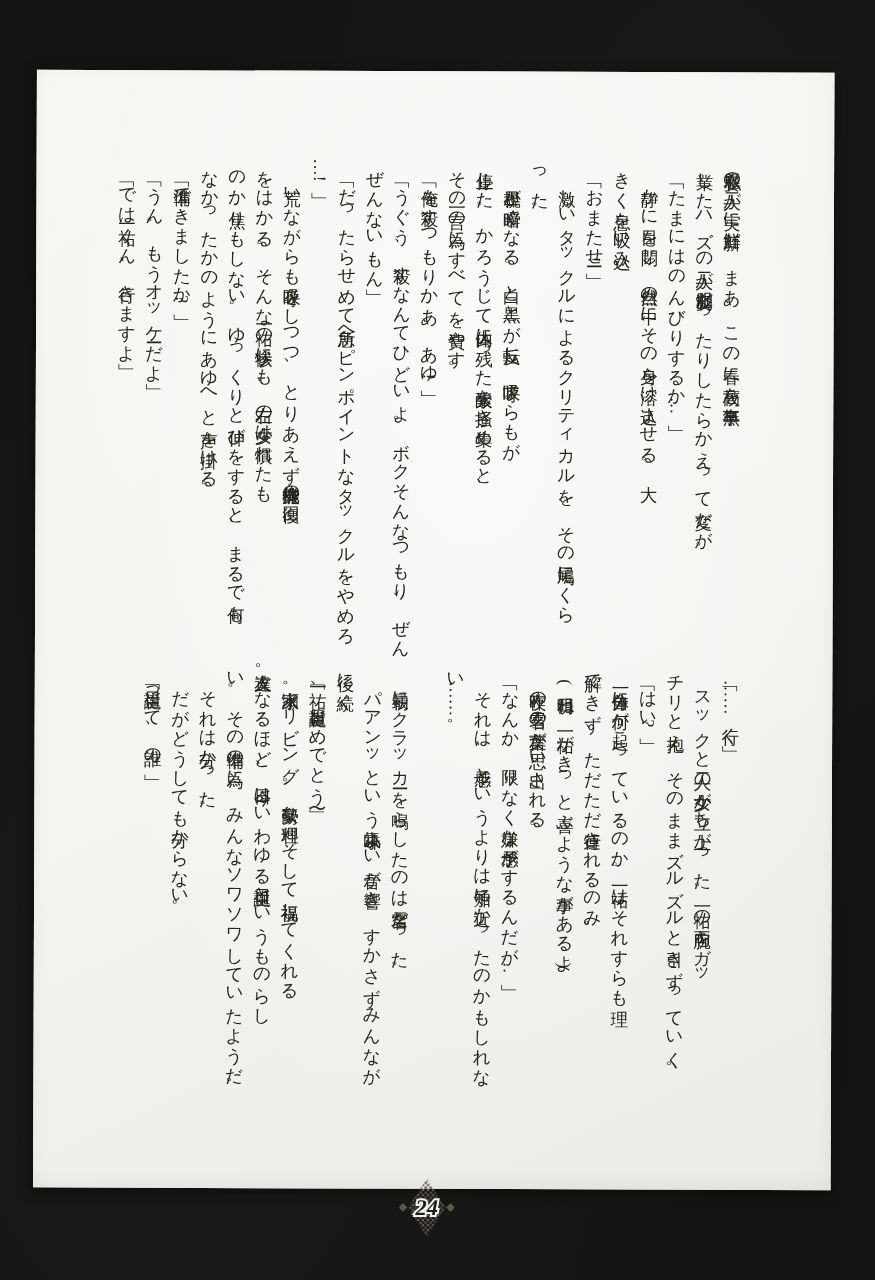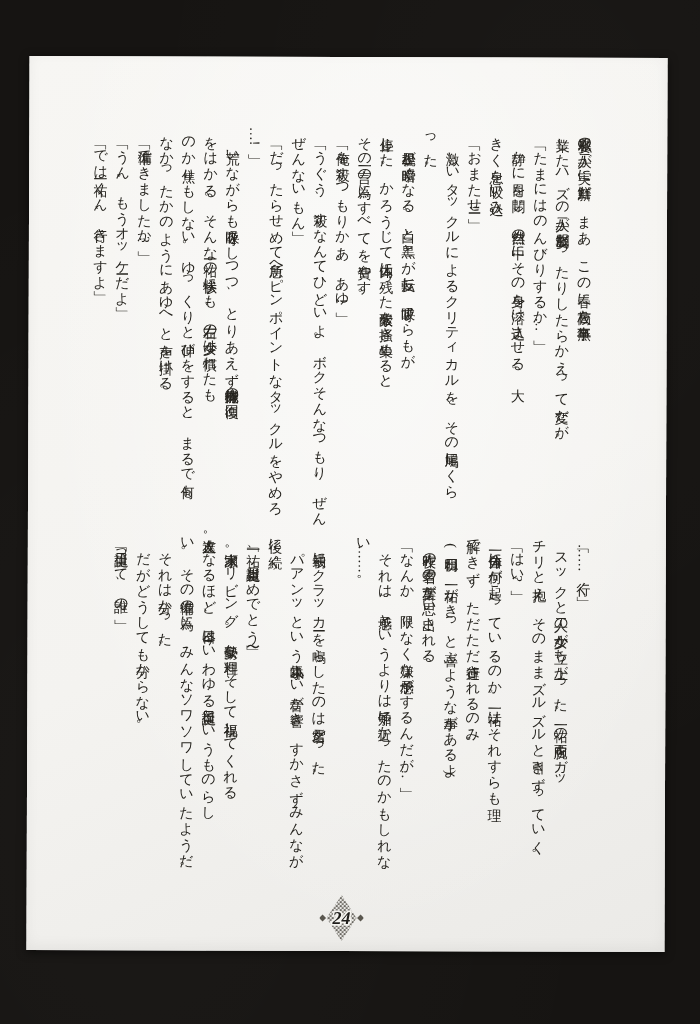--- a/index.html
+++ b/index.html
@@ -47,21 +47,21 @@
     letter-spacing: 0;
   }
   .block-top    { top: 70px;  right: 72px; }
   .block-bottom { top: 472px; right: 72px; }
   .tline { margin: 0; }
   .tline.ind { text-indent: 1em; }
   .tline.blank { opacity: 0; }
   .pagenum-wrap {
     position: absolute;
     left: 293px;
-    top: 836px;
+    top: 884px;
     width: 44px;
     height: 50px;
   }
   .pagenum-wrap svg { display: block; }
 </style>
 </head>
 <body>
 
 <div class="stage">
   <div class="paper">

